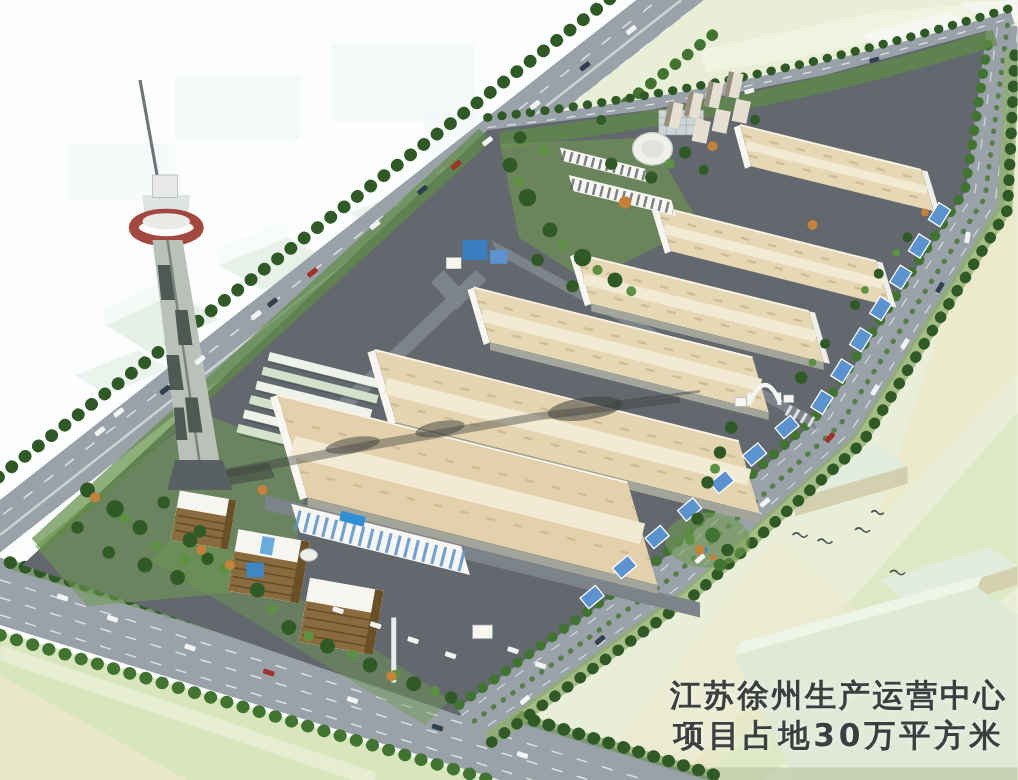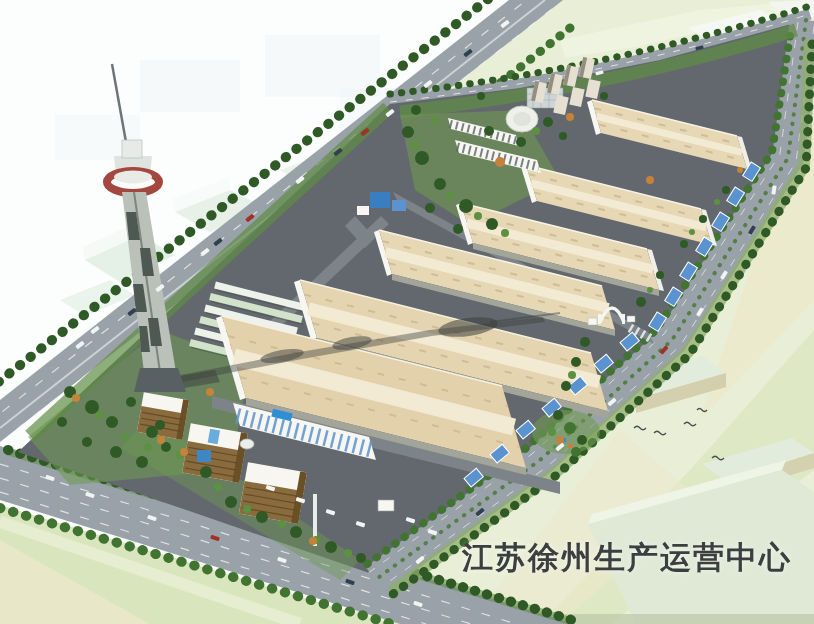--- a/index.html
+++ b/index.html
@@ -1,20 +1,20 @@
 <!DOCTYPE html>
 <html style="--bg: #fcfdfd; --ghost: #eff5f7; --ghostGreen: #d9e8da; --field: #d9e5bd; --fieldLight: #e9efd6; --fieldCream: #ebe8cb; --road: #99a2a8; --roadDark: #858e94; --siteGray: #62686d; --innerRoad: #7d8489; --roofBeige: #e6d7b5; --roofRidge: #f3ead3; --roofDash: #cbb990; --wall: #f7f6f0; --wallShade: #a3a59b; --stripeBlue: #5b93d0; --canopy: #eef2ea; --canopyGreen: #d3e2cb; --treeDark: #2f5a26; --tree: #417431; --treeLight: #5d9142; --grass: #8fae6b; --lawn: #6f9a52; --orangeTree: #c5823a; --officeGold: #8a6b3d; --officeDark: #6a5026; --towerGray: #b9c1b8; --towerRed: #a24840; --shadow: #3c3e3c; --poolBlue: #2e8fd4; --carWhite: #f2f4f4; --carRed: #a03028; --carDark: #30404e; --text: #3b3f3f;"><head>
 <meta charset="utf-8">
 <style>
   html,body{margin:0;padding:0;background:#fff;}
   #stage{position:relative;width:814px;height:624px;overflow:hidden;
          font-family:"Liberation Sans","DejaVu Sans",sans-serif;}
   #stage svg{position:absolute;left:0;top:0;}
-  .caption{position:absolute;top:541px;right:22px;text-align:center;
-           font-weight:bold;font-size:31px;line-height:32px;letter-spacing:2px;
+  .caption{position:absolute;top:541px;right:8px;text-align:center;
+           font-weight:bold;font-size:25px;line-height:32px;letter-spacing:2px;
            color:var(--text,#3b3f3f);white-space:nowrap;
            font-family:"DejaVu Sans","Liberation Sans",sans-serif;
            text-shadow:0 0 6px rgba(255,255,255,.65);}
   .caption .l2{letter-spacing:3px;}
   
   .road{fill:var(--road);} .site{fill:var(--siteGray);}
   .roof{fill:var(--roofBeige);} .wall{fill:var(--wall);}
   .inner{fill:var(--innerRoad);}
 </style>
 </head>
@@ -461,14 +461,15 @@
     <path d="M634,428 q3,-3.5 6,0 q3,3.5 6,0"></path>
     <path d="M654,433 q3,-3.5 6,0 q3,3.5 6,0"></path>
     <path d="M684,424 q3,-3.5 6,0 q3,3.5 6,0"></path>
     <path d="M712,458 q3,-3.5 6,0 q3,3.5 6,0"></path>
     <path d="M697,410 q2.5,-3 5,0 q2.5,3 5,0"></path>
   </g>
 </svg>
 
 <div class="caption">
   <div class="l1">江苏徐州生产运营中心</div>
+  <div class="l2">项目占地30万平方米</div>
 </div>
 </div>
 
 </body></html>

